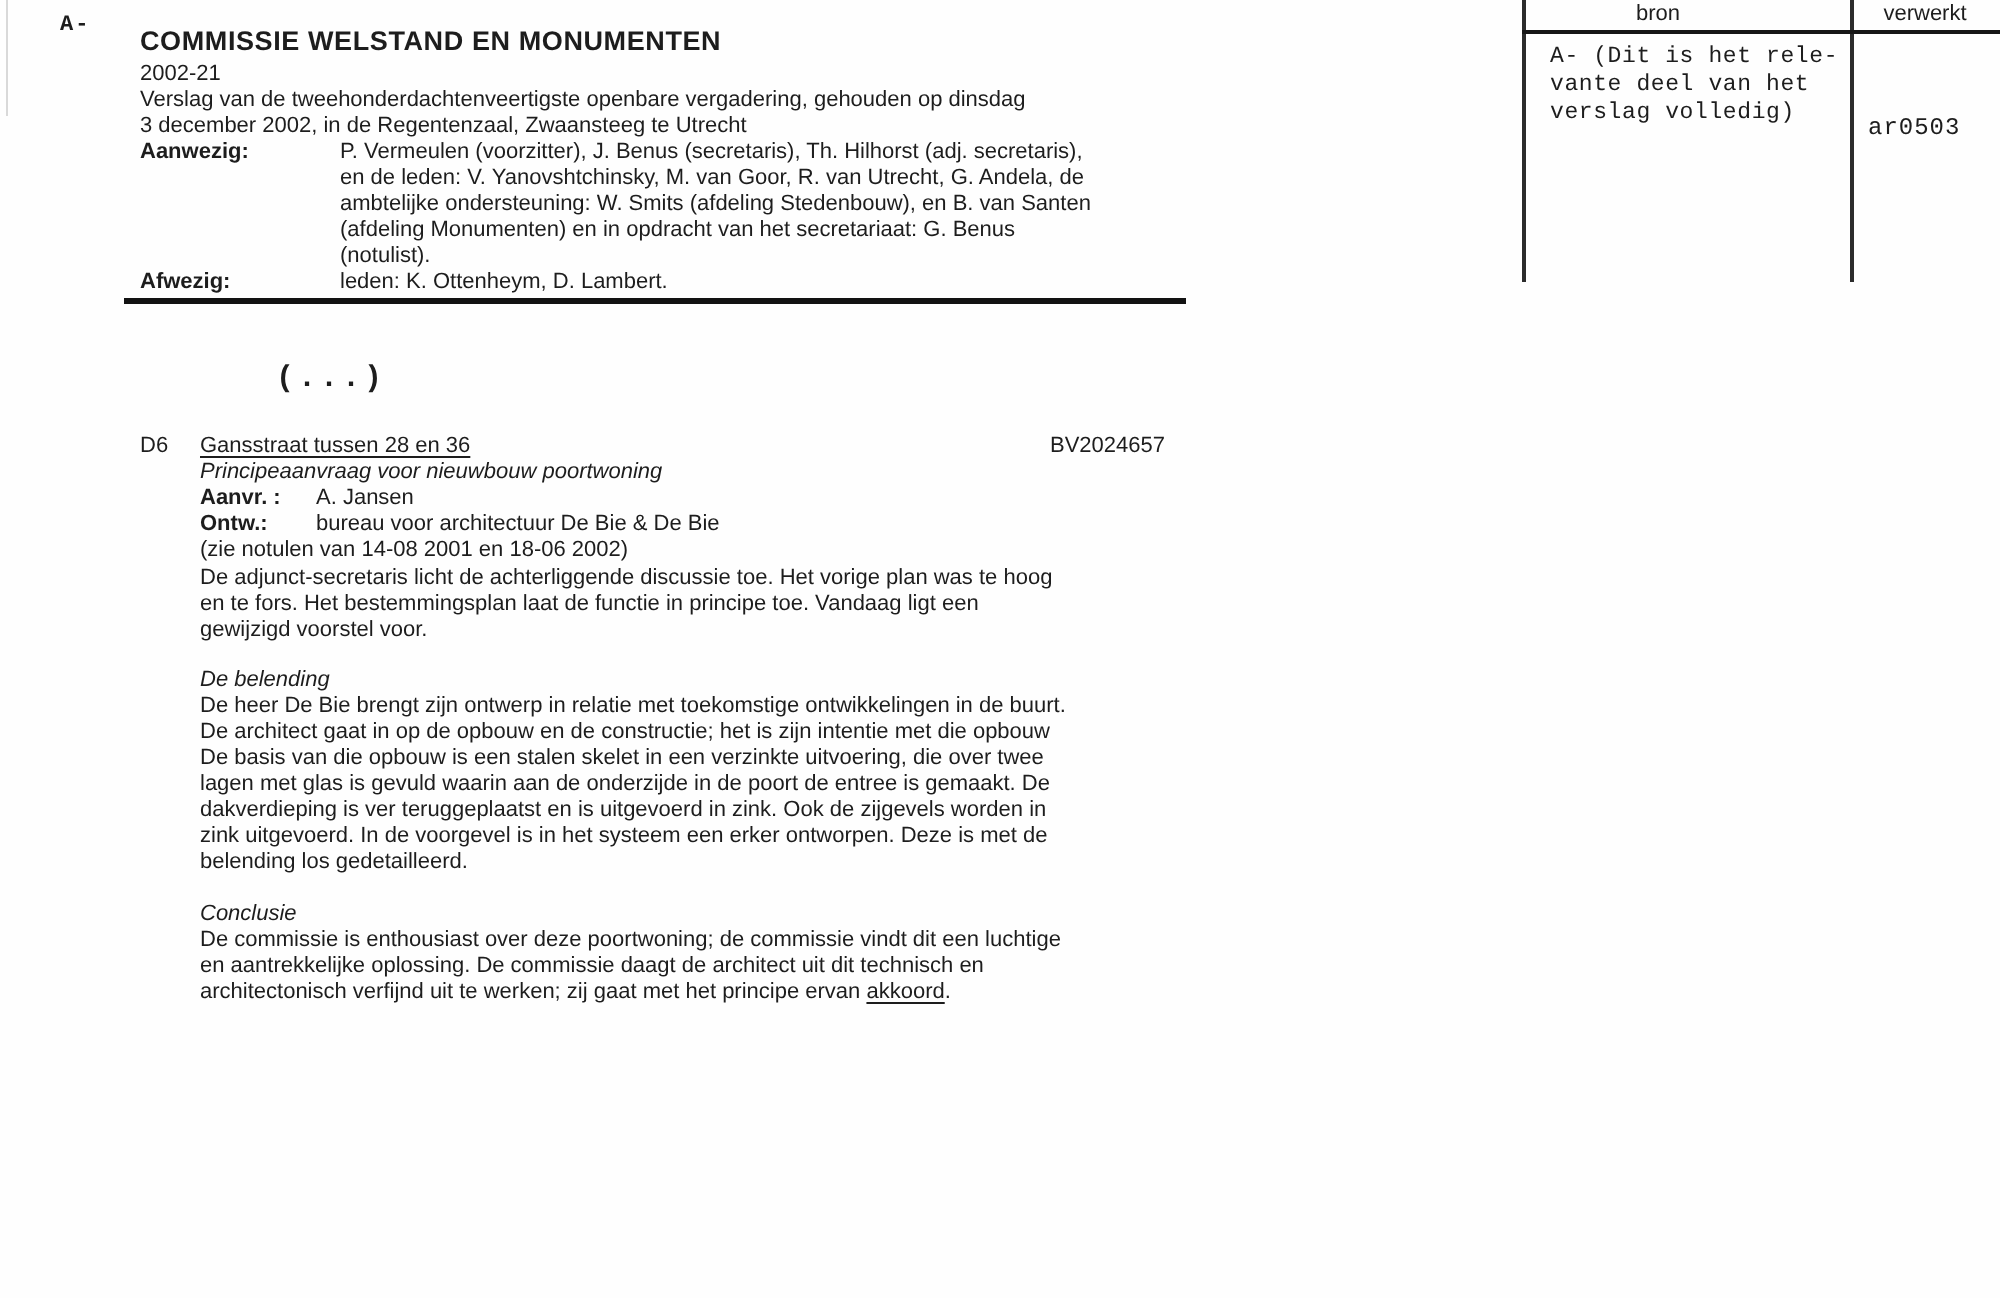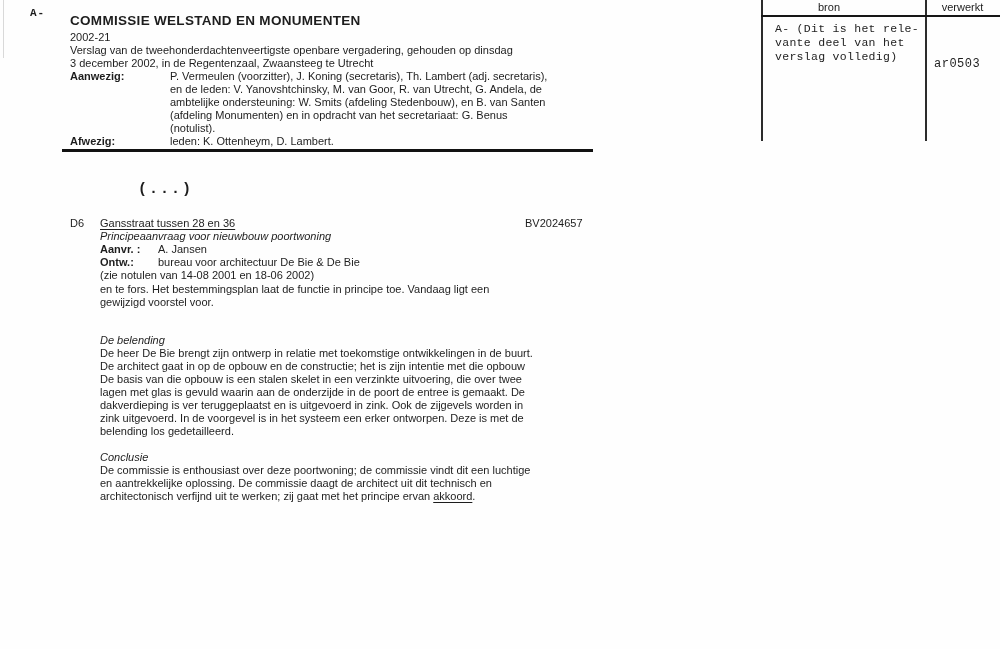--- a/index.html
+++ b/index.html
@@ -40,21 +40,21 @@
 
   <div class="abs title" style="left:70px; top:13px">COMMISSIE WELSTAND EN MONUMENTEN</div>
   <div class="abs" style="left:70px; top:31px">2002-21</div>
   <div class="lines" style="left:70px; top:44px">
       <div class="ln">Verslag van de tweehonderdachtenveertigste openbare vergadering, gehouden op dinsdag</div>
       <div class="ln">3 december 2002, in de Regentenzaal, Zwaansteeg te Utrecht</div>
     </div>
 
   <div class="abs b" style="left:70px; top:70px">Aanwezig:</div>
   <div class="lines" style="left:170px; top:70px">
-      <div class="ln">P. Vermeulen (voorzitter), J. Koning (secretaris), Th. Lambert (adj. secretaris),</div>
+      <div class="ln">P. Vermeulen (voorzitter), J. Benus (secretaris), Th. Hilhorst (adj. secretaris),</div>
       <div class="ln">en de leden: V. Yanovshtchinsky, M. van Goor, R. van Utrecht, G. Andela, de</div>
       <div class="ln">ambtelijke ondersteuning: W. Smits (afdeling Stedenbouw), en B. van Santen</div>
       <div class="ln">(afdeling Monumenten) en in opdracht van het secretariaat: G. Benus</div>
       <div class="ln">(notulist).</div>
     </div>
 
   <div class="abs b" style="left:70px; top:135px">Afwezig:</div>
   <div class="abs" style="left:170px; top:135px">leden: K. Ottenheym, D. Lambert.</div>
 
   <div class="rule" style="left:62px; top:149px; width:531px"></div>
@@ -66,20 +66,21 @@
   <div class="abs" style="left:525px; top:217px">BV2024657</div>
   <div class="abs i" style="left:100px; top:230px">Principeaanvraag voor nieuwbouw poortwoning</div>
 
   <div class="abs b" style="left:100px; top:243px">Aanvr. :</div>
   <div class="abs" style="left:158px; top:243px">A. Jansen</div>
   <div class="abs b" style="left:100px; top:256px">Ontw.:</div>
   <div class="abs" style="left:158px; top:256px">bureau voor architectuur De Bie &amp; De Bie</div>
   <div class="abs" style="left:100px; top:269px">(zie notulen van 14-08 2001 en 18-06 2002)</div>
 
   <div class="lines" style="left:100px; top:283px">
+      <div class="ln">De adjunct-secretaris licht de achterliggende discussie toe. Het vorige plan was te hoog</div>
       <div class="ln">en te fors. Het bestemmingsplan laat de functie in principe toe. Vandaag ligt een</div>
       <div class="ln">gewijzigd voorstel voor.</div>
     </div>
 
   <div class="abs i" style="left:100px; top:334px">De belending</div>
   <div class="lines" style="left:100px; top:347px">
       <div class="ln">De heer De Bie brengt zijn ontwerp in relatie met toekomstige ontwikkelingen in de buurt.</div>
       <div class="ln">De architect gaat in op de opbouw en de constructie; het is zijn intentie met die opbouw</div>
       <div class="ln">De basis van die opbouw is een stalen skelet in een verzinkte uitvoering, die over twee</div>
       <div class="ln">lagen met glas is gevuld waarin aan de onderzijde in de poort de entree is gemaakt. De</div>

